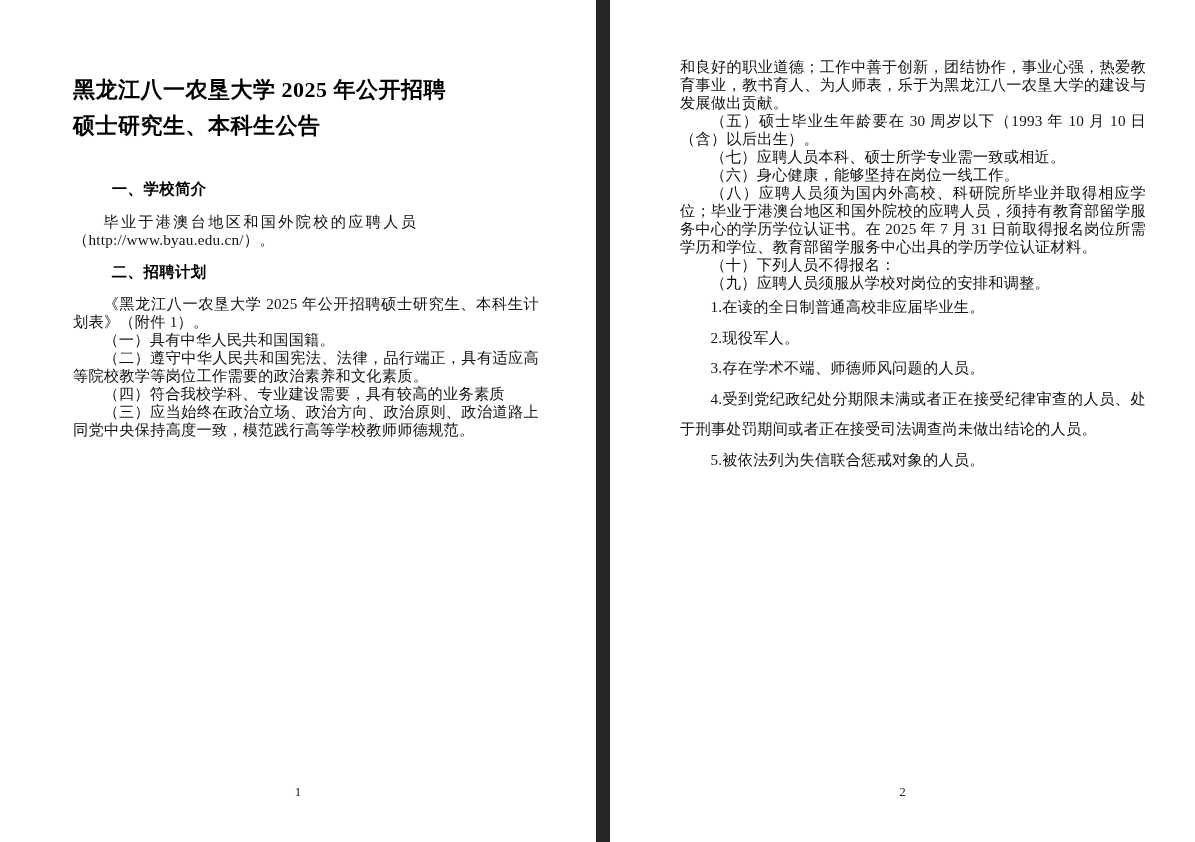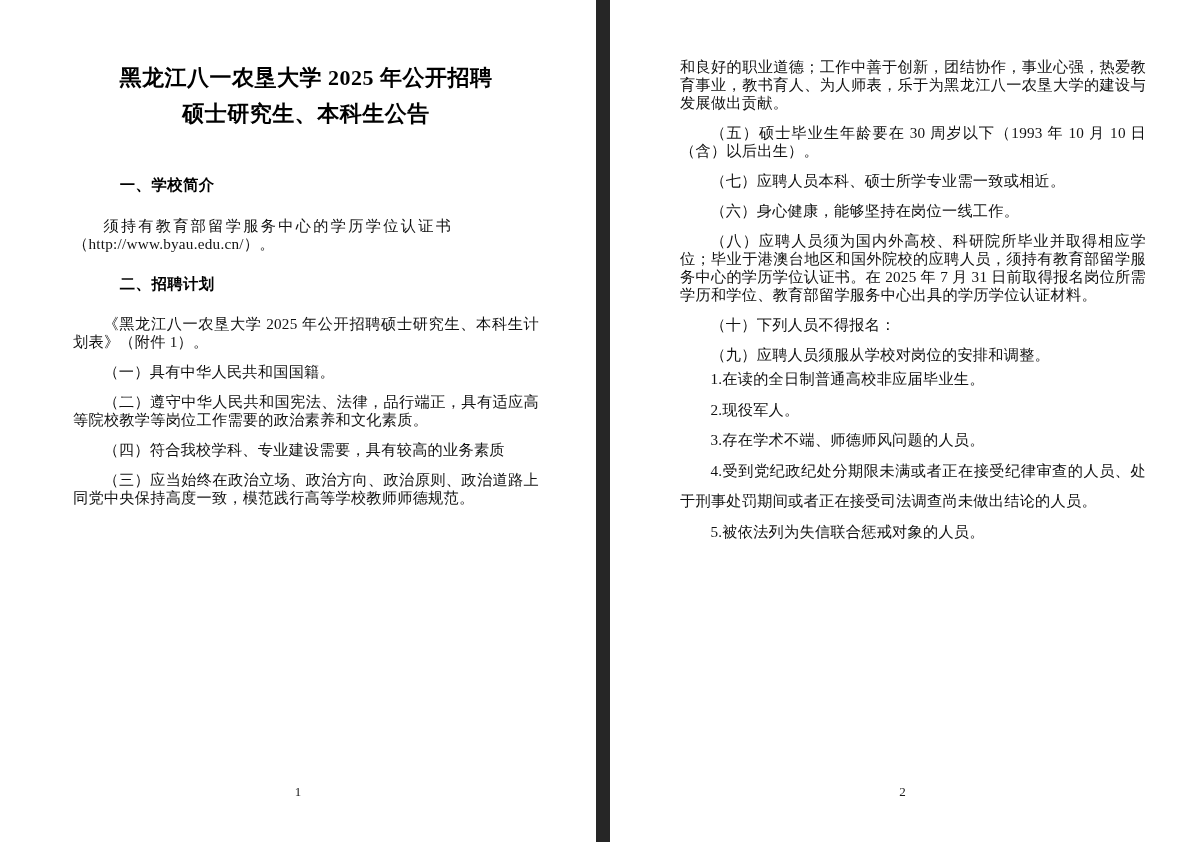--- a/index.html
+++ b/index.html
@@ -44,56 +44,56 @@
   .page-body {
     position: absolute;
     top: 58px;
     box-sizing: border-box;
   }
   .sheet.left  .page-body { left: 73px; width: 466px; }
   .sheet.right .page-body { left: 70px; width: 466px; }
 
   
   .doc-title {
-    text-align: center;
+    text-align: left;
     font-family: "Liberation Serif", "DejaVu Serif", serif;
     font-weight: bold;
     font-size: 22px;
     line-height: 36px;
     letter-spacing: 0.5px;
     color: #000000;
-    margin: 2px 0 0 0;
+    margin: 14px 0 0 0;
   }
   .doc-title .tline { display: block; white-space: nowrap; }
 
   
   .para {
     font-family: "Liberation Serif", "DejaVu Serif", serif;
     font-size: 15.2px;
     line-height: 18px;
     color: #111111;
     text-align: justify;
     text-justify: inter-character;
     margin: 0;
     letter-spacing: 0.25px;
   }
-  .para.indent { text-indent: 2em; margin-top: 12px; }
+  .para.indent { text-indent: 2em; }
 
   
   .para.loose { letter-spacing: 2.3px; }
 
   
   .sec-head {
     font-family: "Liberation Sans", "DejaVu Sans", sans-serif;
     font-weight: bold;
     font-size: 15.4px;
     line-height: 30.5px;
     color: #000000;
     text-indent: 2em;
-    margin: 16px;
+    margin: 8px;
     letter-spacing: 0.4px;
   }
 
   
   .sub-item {
     font-family: Liberation Serif, serif;
     font-size: 15.2px;
     line-height: 30.5px;
     color: #111111;
     text-align: justify;
@@ -127,21 +127,21 @@
       <h1 class="doc-title">
         <span class="tline">黑龙江八一农垦大学 2025 年公开招聘</span>
         <span class="tline">硕士研究生、本科生公告</span>
       </h1>
 
       <div class="spacer-top"></div>
 
 
       <p class="sec-head">一、学校简介</p>
 
-      <p class="para indent loose">须持有教育部留学服务中心的学历学位认证书</p>
+      <p class="para indent loose">毕业于港澳台地区和国外院校的应聘人员</p>
       <p class="para">（http://www.byau.edu.cn/）。</p>
 
       <p class="sec-head">二、招聘计划</p>
       <p class="para indent">《黑龙江八一农垦大学 2025 年公开招聘硕士研究生、本科生计划表》（附件 1）。</p>
 
 
       <p class="para indent">（一）具有中华人民共和国国籍。</p>
       <p class="para indent">（二）遵守中华人民共和国宪法、法律，品行端正，具有适应高等院校教学等岗位工作需要的政治素养和文化素质。</p>
       <p class="para indent">（四）符合我校学科、专业建设需要，具有较高的业务素质</p>
       <p class="para indent">（三）应当始终在政治立场、政治方向、政治原则、政治道路上同党中央保持高度一致，模范践行高等学校教师师德规范。</p>

